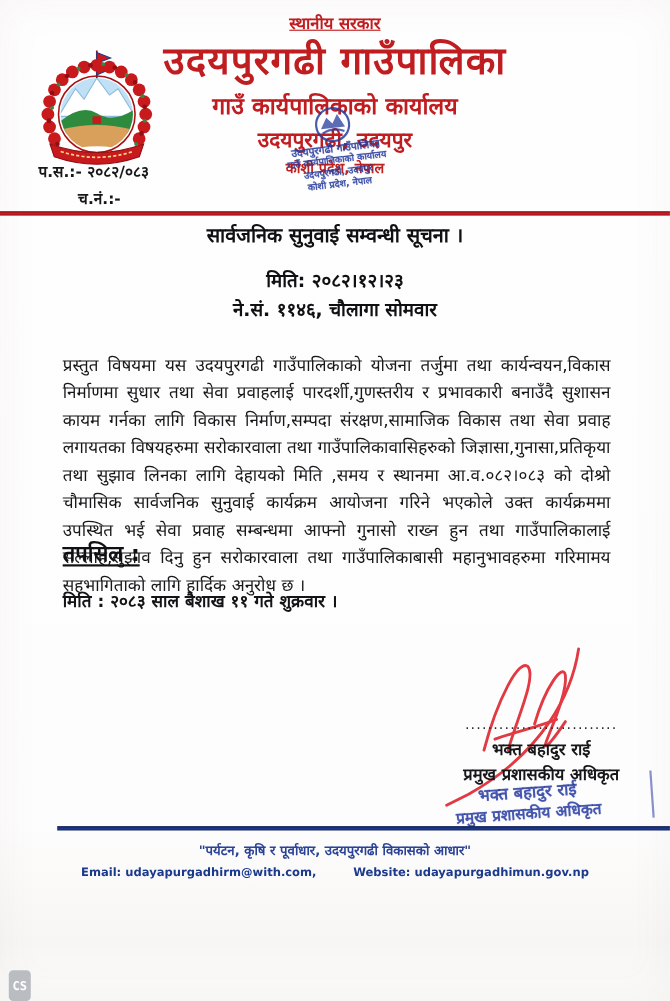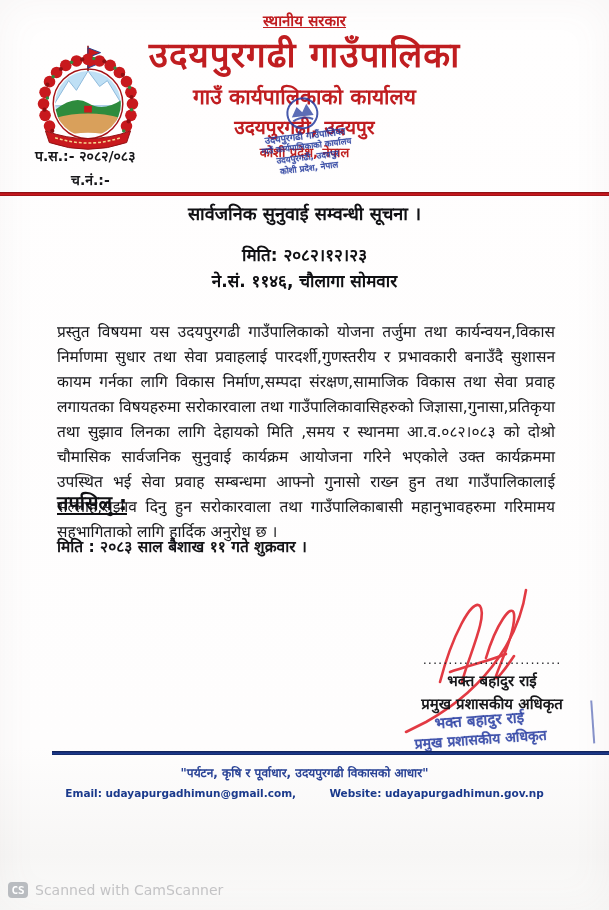--- a/index.html
+++ b/index.html
@@ -75,21 +75,21 @@
   .blue-rule { position:absolute; left:52px; right:0; top:751px; height:4px;
     background:linear-gradient(180deg,#101f50,#1c3a8f 60%,#14265c); }
   .slogan { position:absolute; top:764px; left:0; right:0; text-align:center;
     color:#2a4396; font-size:12px; font-weight:bold; }
   .contact { position:absolute; top:787px; left:0; right:0; text-align:center;
     color:#1b3a8c; font-size:10.5px; font-weight:bold; }
   .contact .gap { display:inline-block; width:26px; }
   
   .camscanner { position:absolute; left:8px; top:882px; display:flex; align-items:center; gap:7px; }
   .cs-badge { display:inline-flex; align-items:center; justify-content:center;
-    width:20px; height:16px; border-radius:4px; background:#b9bcc0; color:#ffffff;
+    width:20px; height:28px; border-radius:4px; background:#b9bcc0; color:#ffffff;
     font-size:11px; font-weight:bold; font-family:"DejaVu Sans Mono","Liberation Mono",monospace; }
   .cs-text { color:#c3c3c5; font-size:14px; }
 </style>
 </head>
 <body>
 
 <div class="page">
 
   <svg class="logo" viewBox="0 0 120 120" aria-hidden="true">
     <defs>
@@ -202,24 +202,23 @@
     <div class="sig-stamp">
       <div class="st1">भक्त बहादुर राई</div>
       <div class="st2">प्रमुख प्रशासकीय अधिकृत</div>
     </div>
   </div>
 
   <div class="blue-rule"></div>
   <div class="slogan">"पर्यटन, कृषि र पूर्वाधार, उदयपुरगढी विकासको आधार"</div>
   <div class="contact">
     <span>Email:</span>
-    <span>udayapurgadhimun@gmail.com,</span>
+    <span>udayapurgadhirm@with.com,</span>
     <span class="gap"></span>
     <span>Website:</span>
     <span>udayapurgadhimun.gov.np</span>
   </div>
 
   <div class="camscanner">
     <span class="cs-badge">CS</span>
-    <span class="cs-text">Scanned with CamScanner</span>
   </div>
 
 </div>
 
 </body></html>

